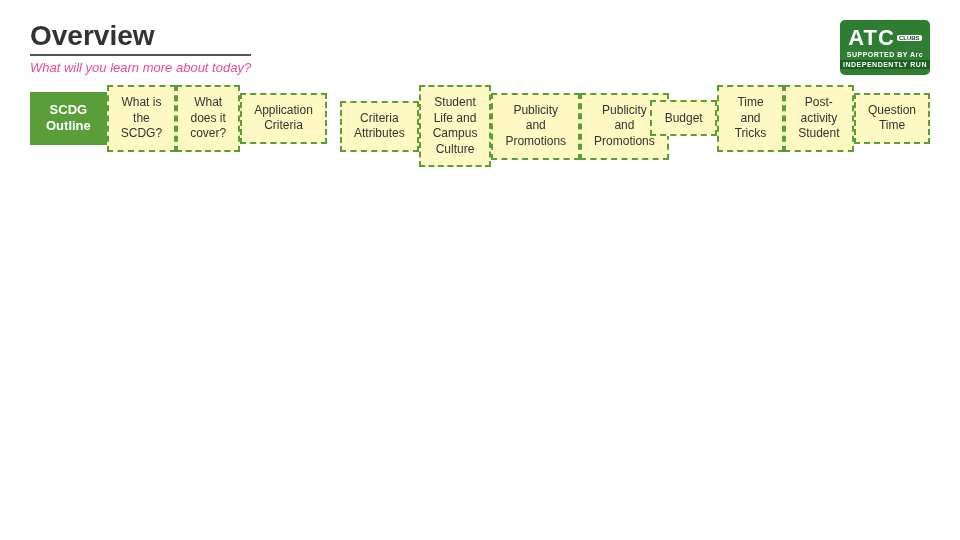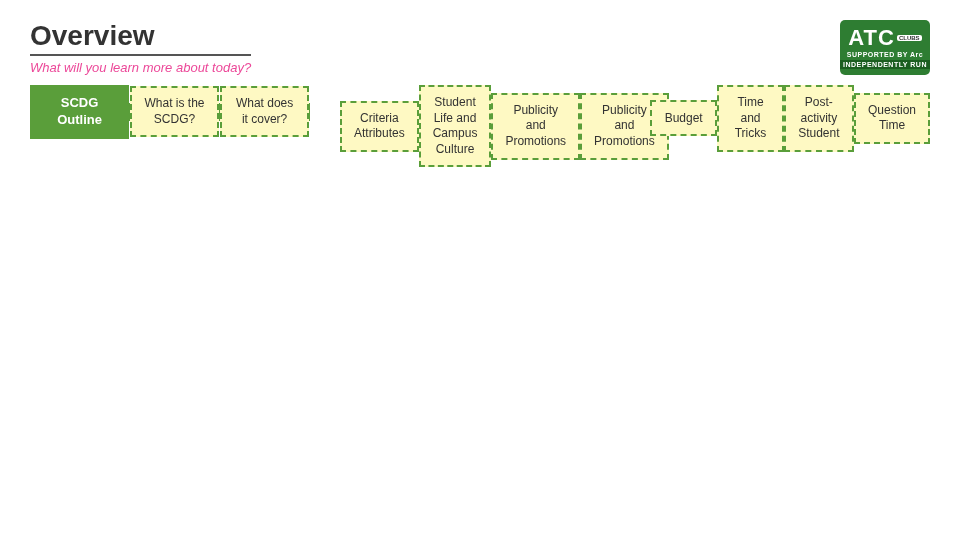--- a/index.html
+++ b/index.html
@@ -180,20 +180,21 @@
 
   <div class="columns">
 
     <div class="column">
       <div class="box-solid">SCDG Outline</div>
       <div class="v-line"></div>
       <div class="box-dashed">What is the SCDG?</div>
       <div class="v-line"></div>
       <div class="box-dashed">What does it cover?</div>
       <div class="v-line"></div>
+      <div class="box-dashed">Application Criteria</div>
     </div>
 
     <div class="column">
       <div class="v-line"></div>
       <div class="v-line"></div>
       <div class="box-dashed">Criteria Attributes</div>
       <div class="v-line"></div>
       <div class="box-dashed">Student Life and Campus Culture</div>
       <div class="v-line"></div>
       <div class="box-dashed">Publicity and Promotions</div>

